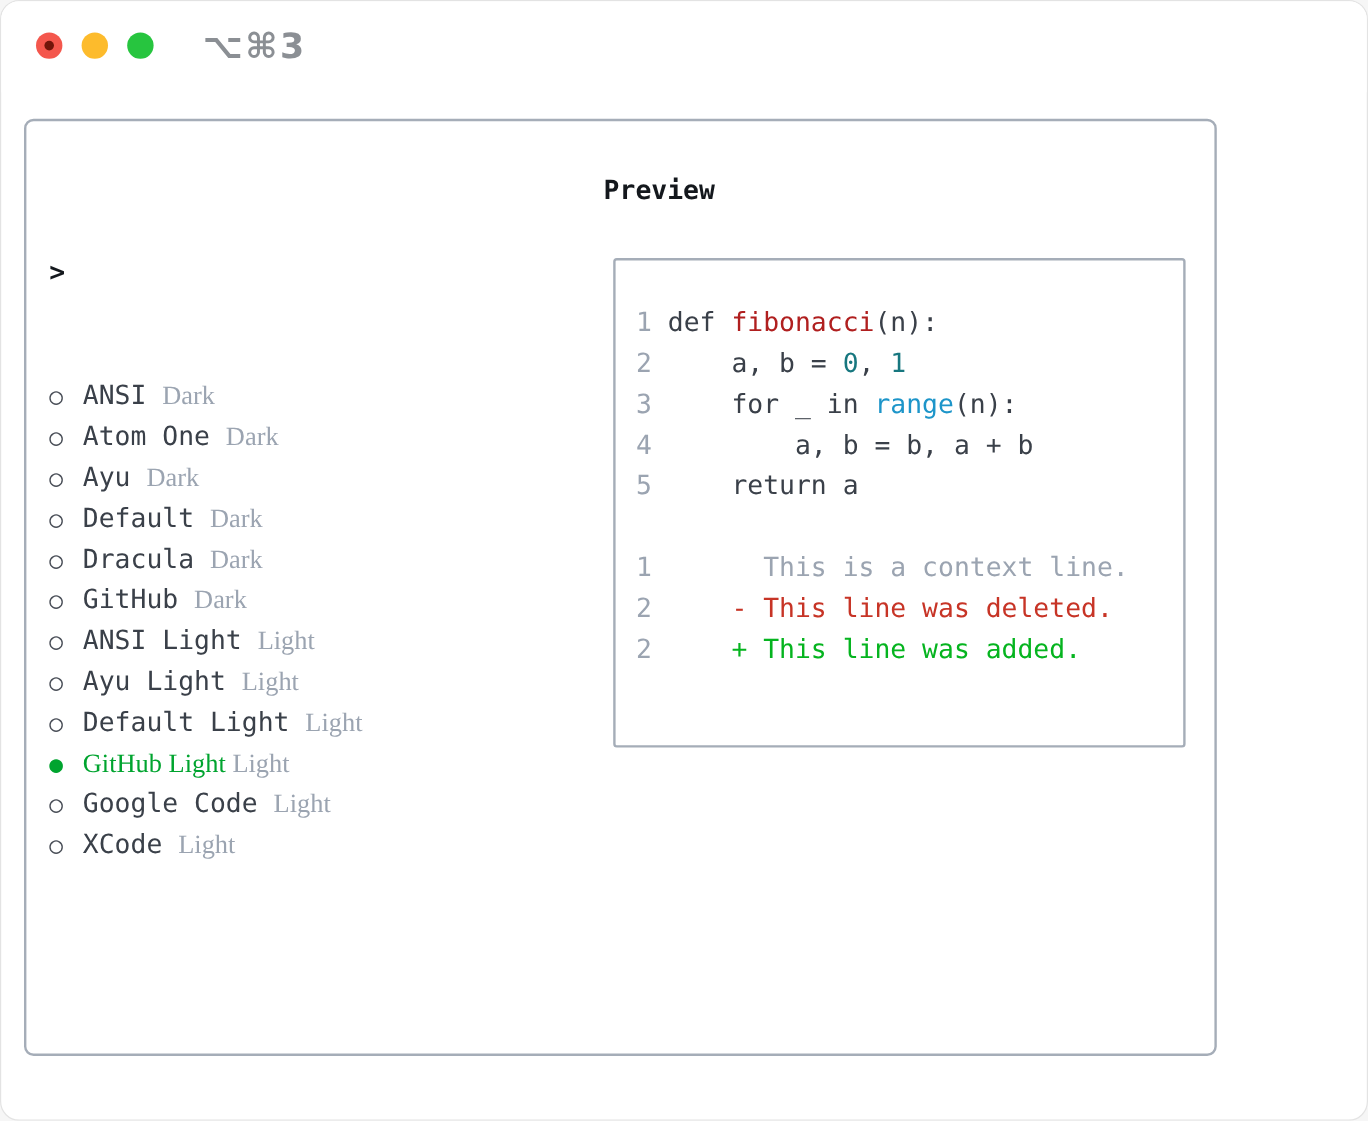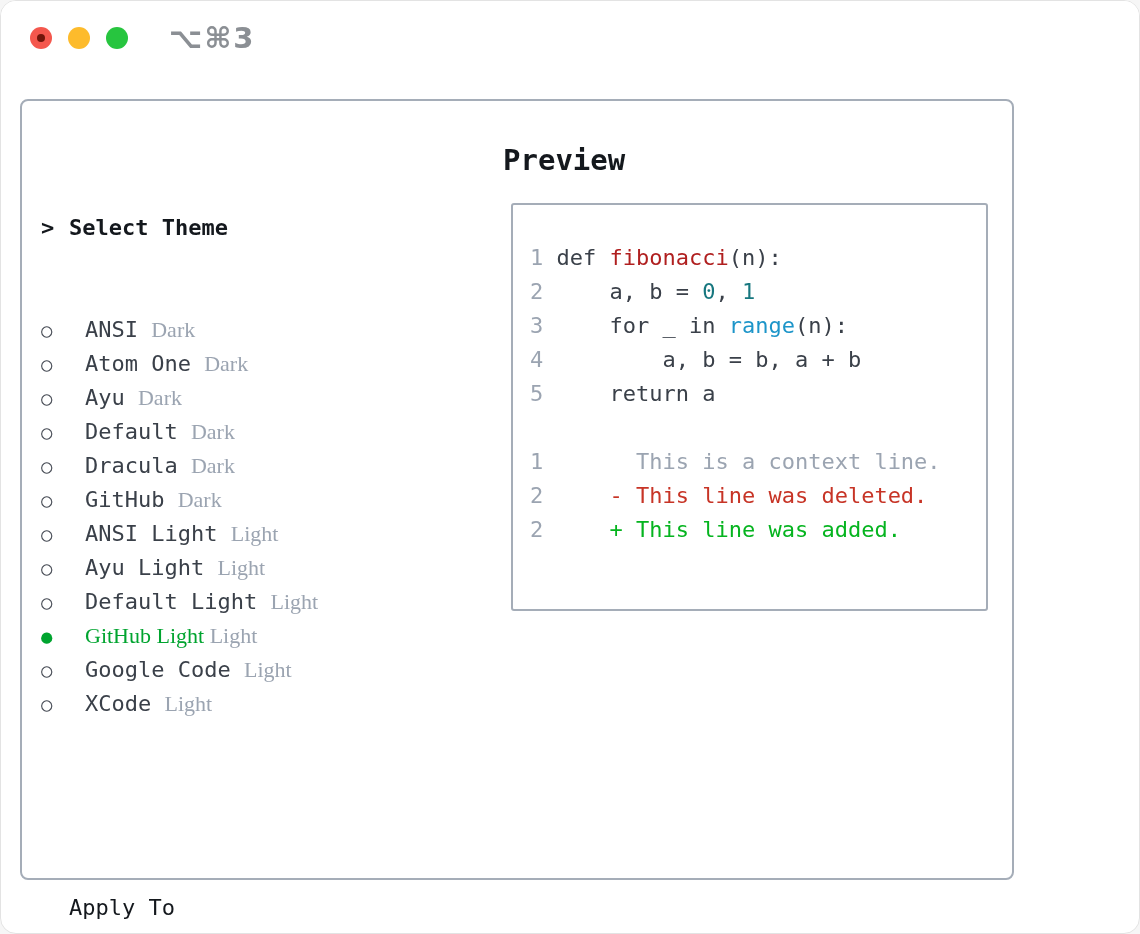--- a/index.html
+++ b/index.html
@@ -23,29 +23,29 @@
   .panel{
     position:absolute;left:19px;top:98px;width:994px;height:781px;box-sizing:border-box;
     border:2px solid var(--border,#a5adb8);border-radius:8px;background:#fff;
   }
   .leftcol{position:absolute;left:19px;top:42px;width:450px;font-size:22px;line-height:34px;white-space:pre;}
   .row{display:flex;height:34px;align-items:baseline;line-height:34px;}
   .marker{display:inline-block;width:28px;flex:0 0 28px;color:#4a4f58;font-size:19px;}
   .marker.sel{color:var(--accent_green,#00a42f);}
   .hdr-prefix{display:inline-block;width:28px;flex:0 0 28px;color:#14181d;font-weight:bold;}
   .hdr-label{font-weight:bold;color:var(--text_black,#14181d);}
-  .t-name{color:var(--text_dark,#3a4049);margin-left:16px;}
+  .t-name{color:var(--text_dark,#3a4049);}
   .t-name.sel{color:var(--accent_green,#00a42f);font-family:Liberation Serif, serif;}
   .t-variant{color:var(--muted,#9ba4b1);font-family:Liberation Serif, serif;}
   .spacer{height:34px;}
   .apply-hdr{color:var(--text_black,#14181d);}
   
-  .preview-label{position:absolute;left:481px;top:42px;font-size:29px;line-height:34px;font-weight:bold;color:var(--text_black,#14181d);}
+  .preview-label{position:absolute;left:481px;top:42px;font-size:22px;line-height:34px;font-weight:bold;color:var(--text_black,#14181d);}
   .preview-box{
-    position:absolute;left:489px;top:102px;width:477px;height:408px;box-sizing:border-box;
+    position:absolute;left:489px;top:114px;width:477px;height:408px;box-sizing:border-box;
     border:2px solid var(--border,#a5adb8);border-radius:3px;background:#fff;overflow:hidden;
   }
   .code{padding:36px 0 0 17px;font-size:22px;line-height:34px;white-space:pre;}
   .code-line{height:34px;}
   .lnum{color:var(--muted,#9ba4b1);}
   .tok-plain{color:var(--text_dark,#3a4049);}
   .tok-func{color:var(--func_red,#b01f1f);}
   .tok-num{color:var(--num_teal,#17777f);}
   .tok-builtin{color:var(--builtin_blue,#1d95c9);text-align:right;}
   .tok-muted{color:var(--muted,#9ba4b1);text-align:center;}
@@ -63,27 +63,24 @@
       </div>
     <div class="dot dot-min"></div>
     <div class="dot dot-max"></div>
     <div class="win-title">⌥⌘3</div>
   </div>
 
   <div class="panel">
 
     <div class="leftcol">
       <div class="row">
-        <span class="hdr-prefix">&gt;</span><span class="hdr-label">Select Theme</span>
+        <span class="hdr-prefix">&gt;</span>
       </div>
       <div id="theme-list"><div class="row"><span class="marker">○</span><span class="t-name">ANSI </span><span class="t-variant">Dark</span></div><div class="row"><span class="marker">○</span><span class="t-name">Atom One </span><span class="t-variant">Dark</span></div><div class="row"><span class="marker">○</span><span class="t-name">Ayu </span><span class="t-variant">Dark</span></div><div class="row"><span class="marker">○</span><span class="t-name">Default </span><span class="t-variant">Dark</span></div><div class="row"><span class="marker">○</span><span class="t-name">Dracula </span><span class="t-variant">Dark</span></div><div class="row"><span class="marker">○</span><span class="t-name">GitHub </span><span class="t-variant">Dark</span></div><div class="row"><span class="marker">○</span><span class="t-name">ANSI Light </span><span class="t-variant">Light</span></div><div class="row"><span class="marker">○</span><span class="t-name">Ayu Light </span><span class="t-variant">Light</span></div><div class="row"><span class="marker">○</span><span class="t-name">Default Light </span><span class="t-variant">Light</span></div><div class="row"><span class="marker sel">●</span><span class="t-name sel">GitHub Light </span><span class="t-variant">Light</span></div><div class="row"><span class="marker">○</span><span class="t-name">Google Code </span><span class="t-variant">Light</span></div><div class="row"><span class="marker">○</span><span class="t-name">XCode </span><span class="t-variant">Light</span></div></div>
       <div class="spacer"></div>
-      <div class="row">
-        <span class="marker"> </span><span class="apply-hdr">Apply To</span>
-      </div>
       
       
       
     </div>
 
     <div class="preview-label">Preview</div>
     <div class="preview-box">
       <div class="code" id="code-area"><div class="code-line"><span class="lnum">1 </span><span class="tok-plain">def </span><span class="tok-func">fibonacci</span><span class="tok-plain">(n):</span></div><div class="code-line"><span class="lnum">2 </span><span class="tok-plain">    a, b = </span><span class="tok-num">0</span><span class="tok-plain">, </span><span class="tok-num">1</span></div><div class="code-line"><span class="lnum">3 </span><span class="tok-plain">    for _ in </span><span class="tok-builtin">range</span><span class="tok-plain">(n):</span></div><div class="code-line"><span class="lnum">4 </span><span class="tok-plain">        a, b = b, a + b</span></div><div class="code-line"><span class="lnum">5 </span><span class="tok-plain">    return a</span></div><div class="code-line"><span class="lnum"></span></div><div class="code-line"><span class="lnum">1 </span><span class="tok-muted">      This is a context line.</span></div><div class="code-line"><span class="lnum">2 </span><span class="tok-del">    - This line was deleted.</span></div><div class="code-line"><span class="lnum">2 </span><span class="tok-add">    + This line was added.</span></div></div>
     </div>
 

